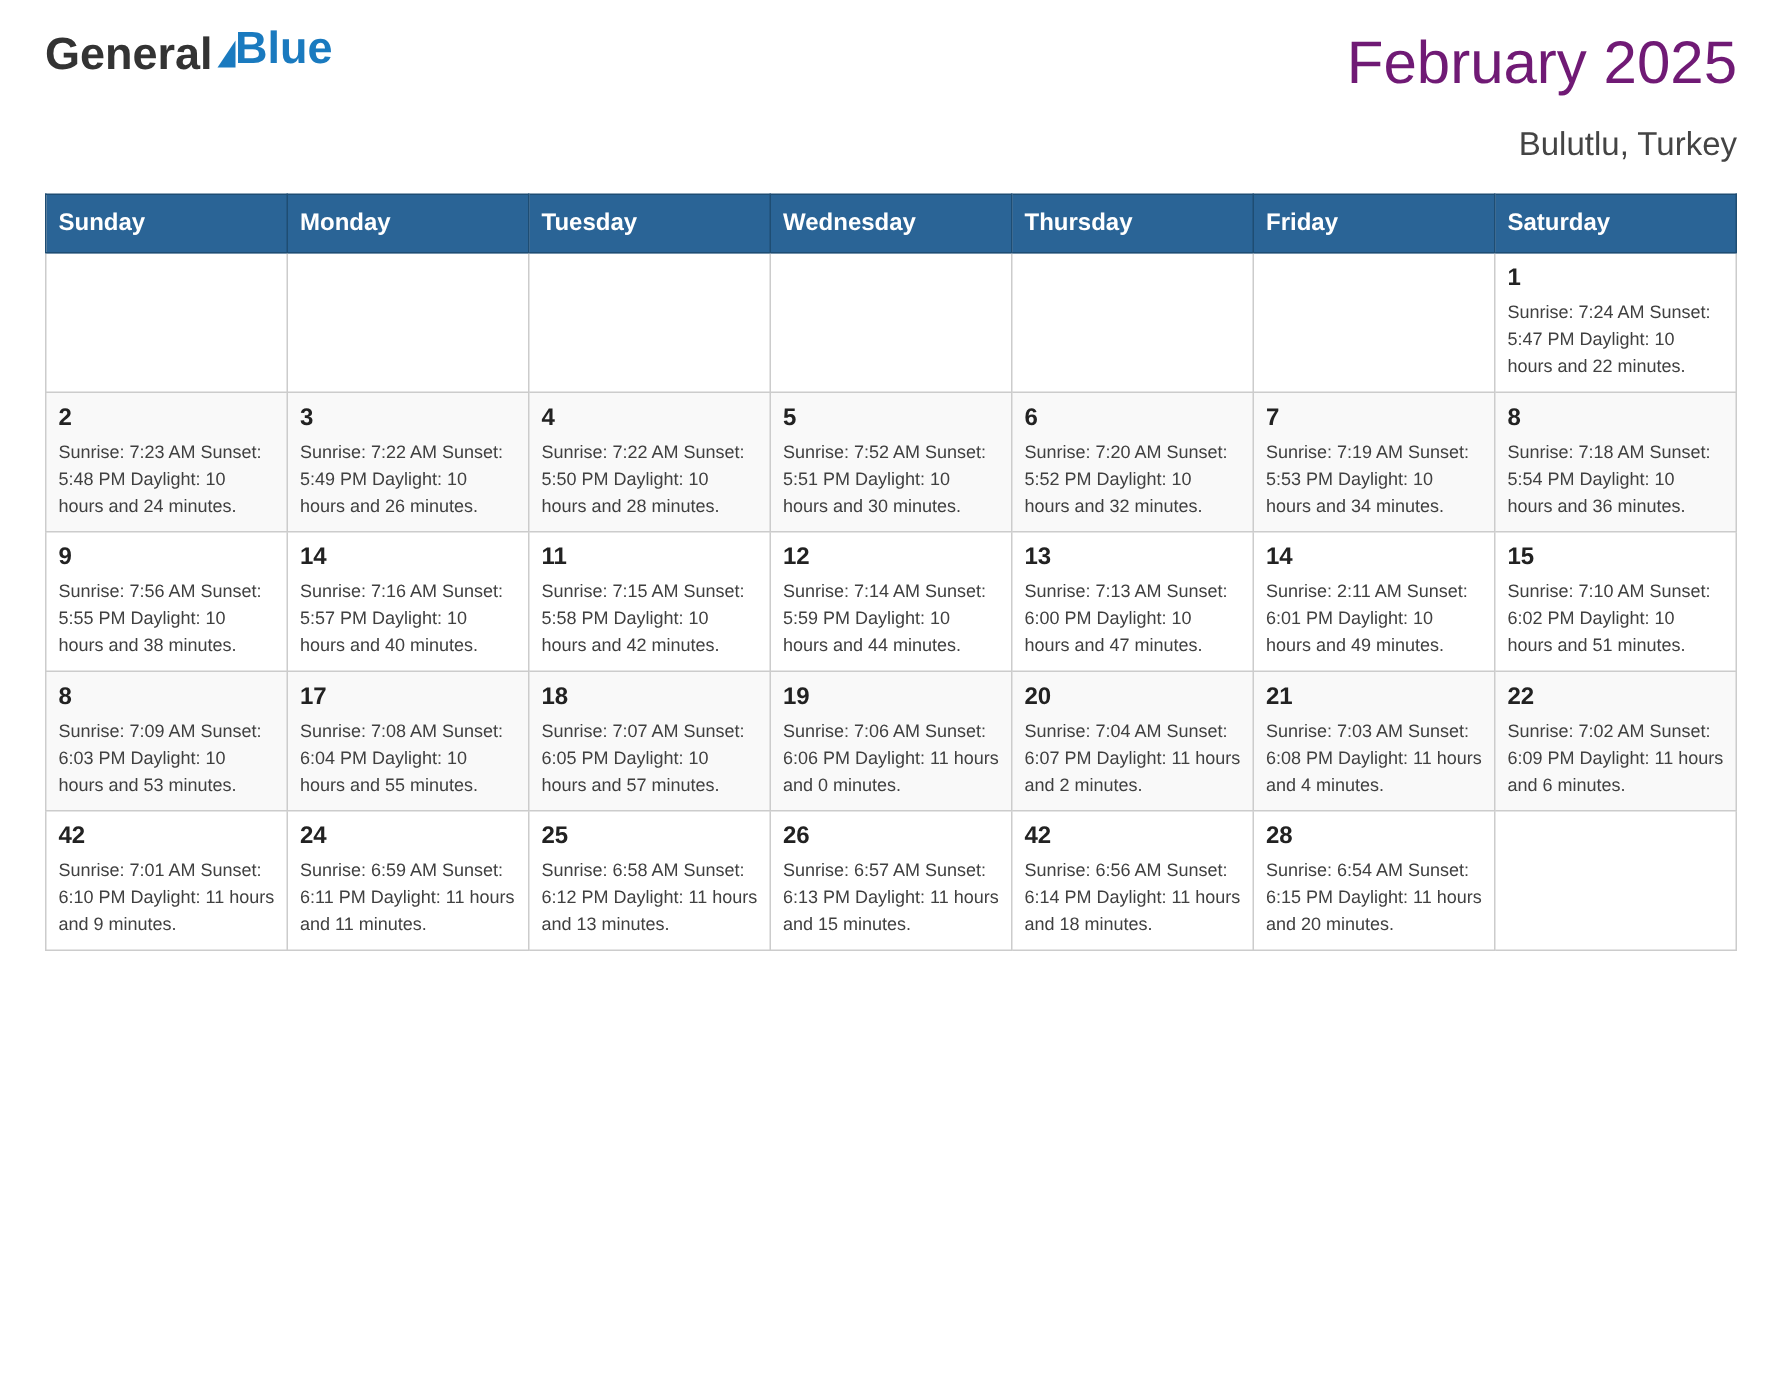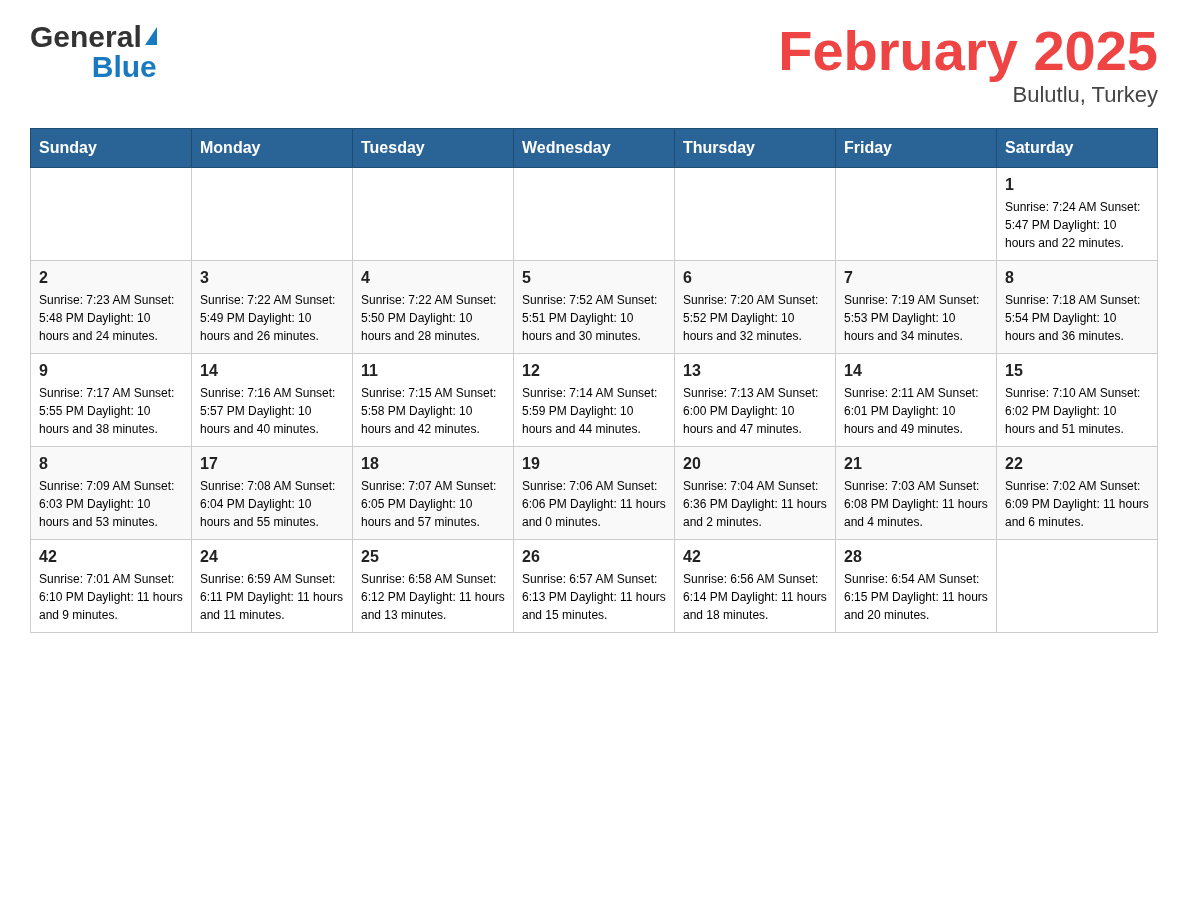--- a/index.html
+++ b/index.html
@@ -18,29 +18,29 @@
     }
     .logo {
       display: flex;
       flex-direction: column;
       align-items: flex-start;
     }
     .title-section {
       text-align: right;
     }
     .month-title {
-      font-size: 56px;
-      font-weight: bold;
-      color: #ef4444;
+      font-size: 40px;
+      font-weight: normal;
+      color: #701a75;
       line-height: 1.1;
     }
     .location {
       font-size: 22px;
       color: #444;
-      margin-top: 0;
+      margin-top: 19px;
     }
     .calendar {
       width: 100%;
       border-collapse: collapse;
     }
     .calendar th {
       background-color: #2a6496;
       color: #fff;
       padding: 10px 8px;
       font-size: 16px;
@@ -61,33 +61,32 @@
     }
     .day-number {
       font-size: 16px;
       font-weight: bold;
       color: #222;
       display: block;
       margin-bottom: 4px;
     }
     .day-info {
       font-size: 12px;
-      color: #000000;
+      color: #404040;
       line-height: 1.5;
     }
     .empty-cell {
       background: #f5f5f5;
     }
     .logo-wrapper {
       display: flex;
       align-items: center;
     }
     .logo-text-wrapper {
       display: flex;
-      flex-direction: column;
     }
     .logo-top-line {
       display: flex;
       align-items: center;
     }
   </style>
 </head>
 <body>
 
 <div class="header">
@@ -183,21 +182,21 @@
           <span class="day-number">8</span>
           <div class="day-info">Sunrise: 7:18 AM
 Sunset: 5:54 PM
 Daylight: 10 hours
 and 36 minutes.</div>
         </td>
       </tr>
       <tr>
         <td>
           <span class="day-number">9</span>
-          <div class="day-info">Sunrise: 7:17 AM
+          <div class="day-info">Sunrise: 7:56 AM
 Sunset: 5:55 PM
 Daylight: 10 hours
 and 38 minutes.</div>
         </td>
         <td>
           <span class="day-number">14</span>
           <div class="day-info">Sunrise: 7:16 AM
 Sunset: 5:57 PM
 Daylight: 10 hours
 and 40 minutes.</div>
@@ -263,21 +262,21 @@
         <td>
           <span class="day-number">19</span>
           <div class="day-info">Sunrise: 7:06 AM
 Sunset: 6:06 PM
 Daylight: 11 hours
 and 0 minutes.</div>
         </td>
         <td>
           <span class="day-number">20</span>
           <div class="day-info">Sunrise: 7:04 AM
-Sunset: 6:36 PM
+Sunset: 6:07 PM
 Daylight: 11 hours
 and 2 minutes.</div>
         </td>
         <td>
           <span class="day-number">21</span>
           <div class="day-info">Sunrise: 7:03 AM
 Sunset: 6:08 PM
 Daylight: 11 hours
 and 4 minutes.</div>
         </td>

